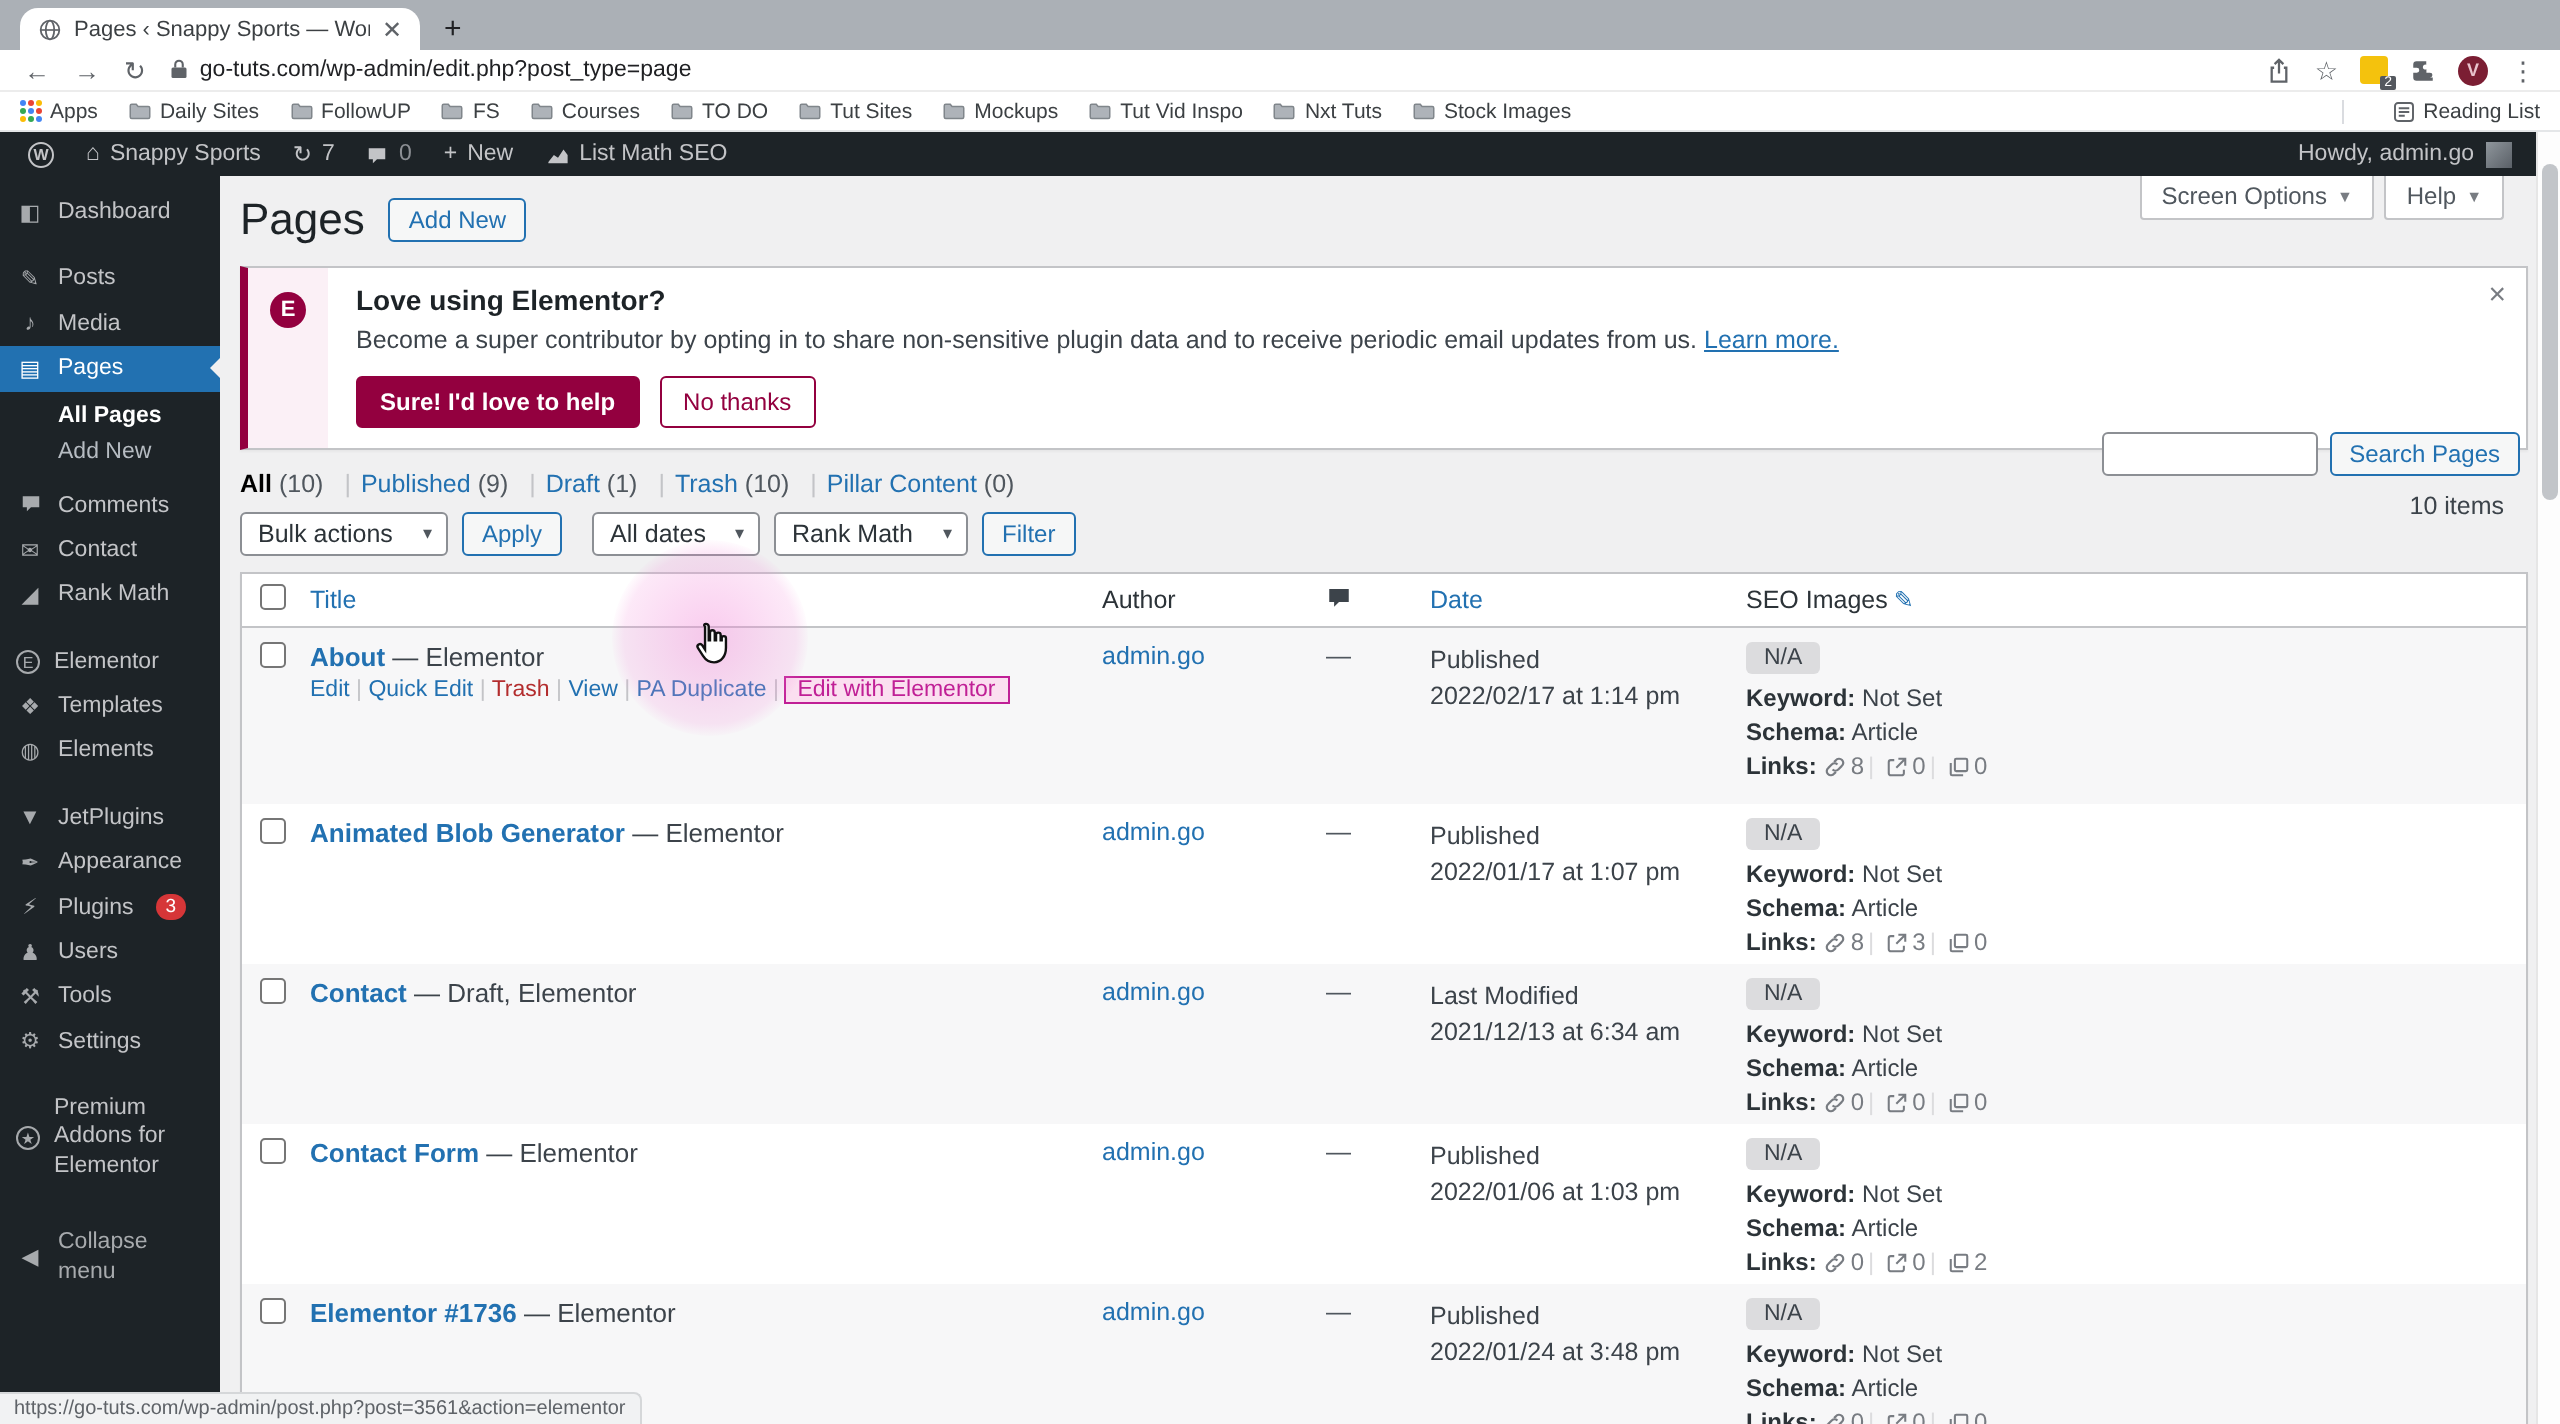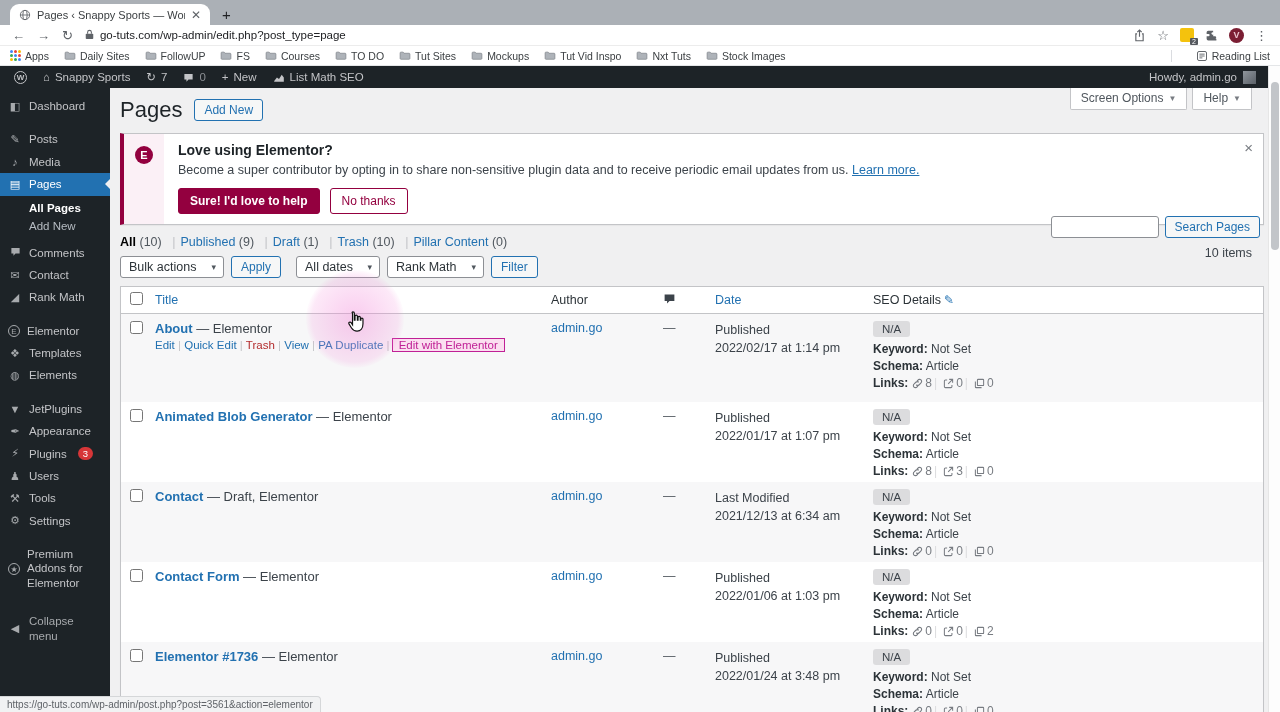--- a/index.html
+++ b/index.html
@@ -524,21 +524,21 @@
 
     <div class="list-table">
       <div class="thead">
         <span class="c-cb"><input type="checkbox" style=""></span>
         <span class="c-title"><a class="hlink">Title</a></span>
         <span class="c-author hdark">Author</span>
         <span class="c-comm comm-hicon"><svg viewBox="0 0 16 16">
               <path d="M2 3h12v8H8l-3 3v-3H2z" fill="#3c434a"></path>
             </svg></span>
         <span class="c-date"><a class="hlink">Date</a></span>
-        <span class="c-seo hdark"><span>SEO Details</span><span class="pencil">✎</span></span>
+        <span class="c-seo hdark"><span>SEO Images</span><span class="pencil">✎</span></span>
       </div>
       <div>
   <div class="trow alt has-actions">
     <span class="c-cb"><input type="checkbox" style=""></span>
     <span class="c-title">
       <a class="title-link">About</a><span class="title-suffix"> — Elementor</span>
       <div class="row-actions"><a class="raction">Edit</a><a class="raction">Quick Edit</a><a class="raction trash">Trash</a><a class="raction">View</a><a class="raction">PA Duplicate</a><a class="raction elementor">Edit with Elementor</a></div>
     </span>
     <span class="c-author"><a class="author-link">admin.go</a></span>
     <span class="c-comm comm-dash">—</span>

